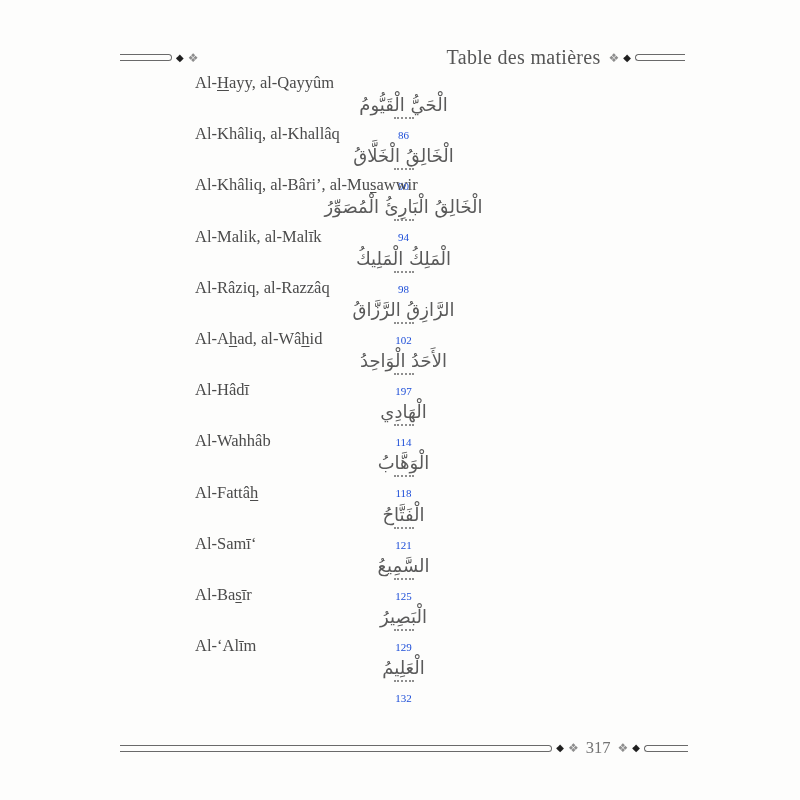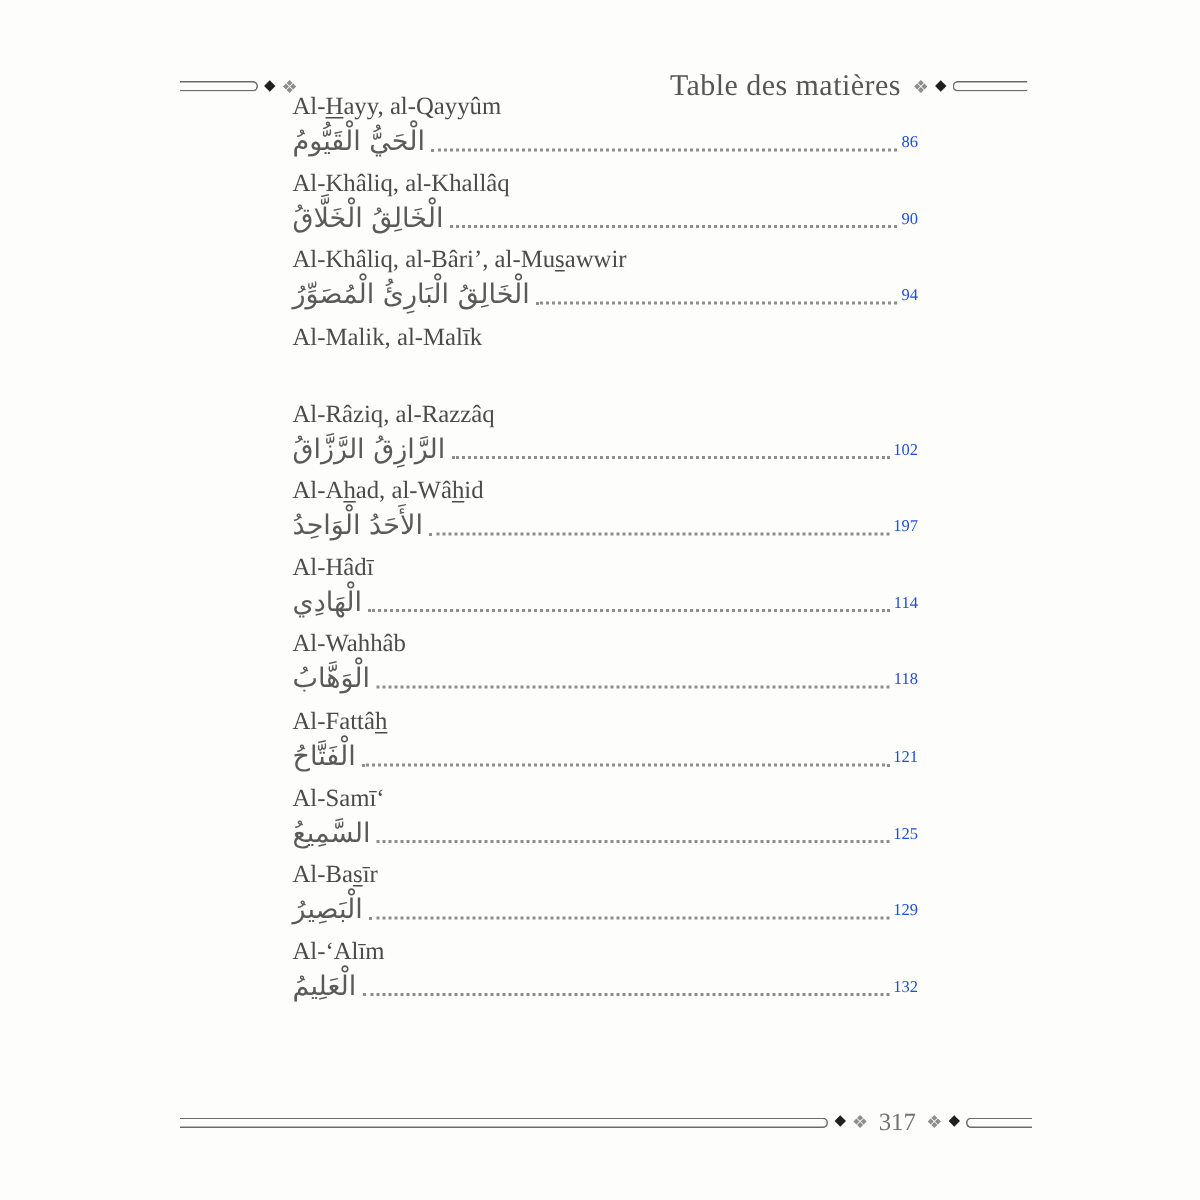--- a/index.html
+++ b/index.html
@@ -58,39 +58,40 @@
     color: #565656;
     letter-spacing: 0.3px;
     margin-right: 4px;
     white-space: nowrap;
   }
   .header .rule-right { width: 50px; }
 
   
   .entries {
     position: absolute;
-    top: 60px; left: 195px;
+    top: 72px; left: 195px;
     width: 417px;
   }
   .entry { height: 51.2px; }
   .entry .latin {
     font-size: 16.5px;
     line-height: 21px;
     color: #4b4b4b;
     white-space: nowrap;
   }
   .entry .latin .u {
     text-decoration: underline;
     text-underline-offset: 2px;
     text-decoration-thickness: 1px;
   }
   .entry .row {
     display: flex;
-    align-items: flex-end;
+    align-items: center;
     height: 26px;
+    flex-direction: column;
   }
   .entry .arabic {
     font-family: "DejaVu Sans", sans-serif;
     font-size: 18px;
     line-height: 24px;
     color: #5a5a5a;
     white-space: nowrap;
     direction: rtl;
   }
   .entry .leader {
@@ -162,20 +163,25 @@
       <div class="latin"><span>Al-Khâliq, al-Bâri’, al-Mu</span><span class="u">s</span><span>awwir</span></div>
       <div class="row">
         <span class="arabic" dir="rtl">الْخَالِقُ الْبَارِئُ الْمُصَوِّرُ</span>
         <span class="leader"></span>
         <span class="pagenum">94</span>
       </div>
     </div>
 
     <div class="entry">
       <div class="latin"><span>Al-Malik, al-Malīk</span></div>
+      <div class="row">
+        <span class="arabic" dir="rtl">الْمَلِكُ الْمَلِيكُ</span>
+        <span class="leader"></span>
+        <span class="pagenum">98</span>
+      </div>
     </div>
 
     <div class="entry">
       <div class="latin"><span>Al-Râziq, al-Razzâq</span></div>
       <div class="row">
         <span class="arabic" dir="rtl">الرَّازِقُ الرَّزَّاقُ</span>
         <span class="leader"></span>
         <span class="pagenum">102</span>
       </div>
     </div>

